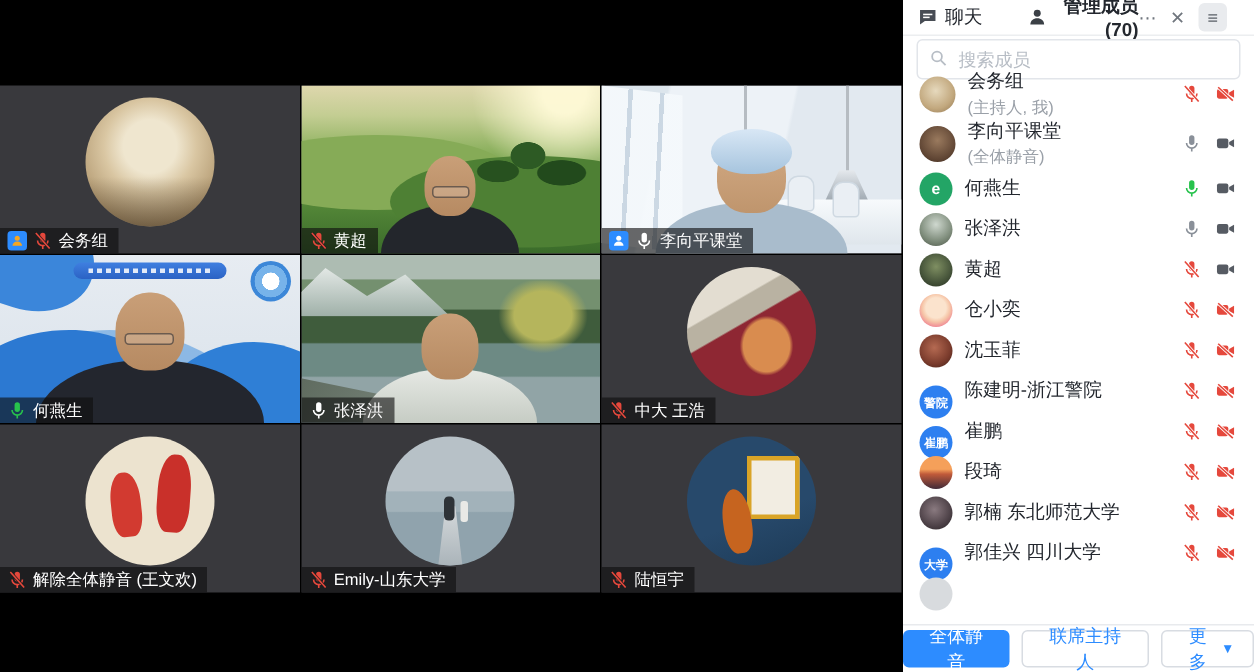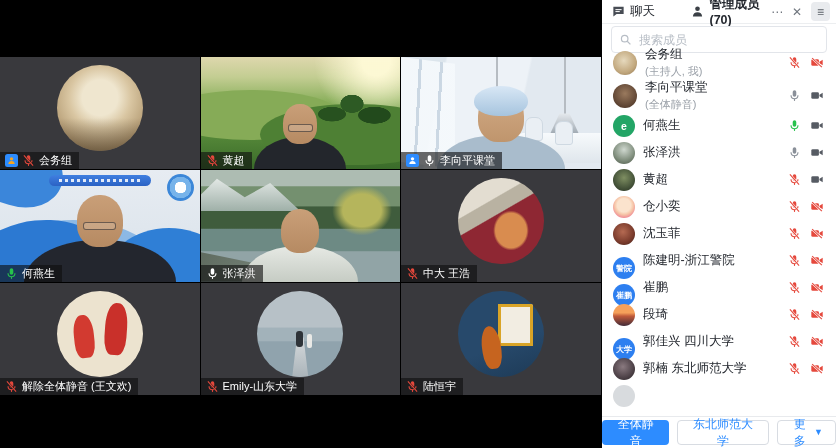--- a/index.html
+++ b/index.html
@@ -93,21 +93,21 @@
     background:#f2ede2;border:3px solid #d9a427;}
   .big-painting::after{content:"";position:absolute;left:28%;bottom:9%;width:22%;height:50%;
     background:#c6641f;border-radius:50% 50% 40% 40%;transform:rotate(-8deg);}
   
   .tile-label{position:absolute;left:0;bottom:0;height:17px;display:flex;align-items:center;gap:4px;
     padding:0 7px 0 5px;background:rgba(15,15,15,.62);color:#fff;font-size:11px;white-space:nowrap;z-index:4;}
   .badge{width:13px;height:13px;border-radius:2.5px;background:#2d8cff;display:flex;align-items:center;justify-content:center;flex:none;}
   .tl-icon{display:flex;align-items:center;flex:none;}
   
   .panel{position:absolute;left:602px;top:0;width:234px;height:448px;background:#fff;}
-  .panel-header{height:23px;display:flex;align-items:center;border-bottom:1px solid #eceef0;padding:0 6px 0 10px;}
+  .panel-header{height:23px;display:flex;align-items:center;border-bottom:1px solid #eceef0;padding:0 18px 0 10px;text-align:right;}
   .tab{display:flex;align-items:center;gap:5px;font-size:12.5px;color:#23272e;flex:1;min-width:0;cursor:pointer;}
   .tab .t-icon{display:flex;align-items:center;}
   .tab-members{font-weight:700;}
   .header-actions{display:flex;align-items:center;gap:9px;color:#70767e;font-size:12px;}
   .header-actions .ha{cursor:pointer;line-height:1;}
   .layout-box{width:19px;height:19px;background:#e9ebee;border-radius:4px;display:flex;align-items:center;justify-content:center;color:#5b6168;font-size:12px;}
   .search-wrap{position:absolute;top:26px;left:9px;right:9px;height:27px;}
   .search-wrap input{width:100%;height:100%;box-sizing:border-box;border:1px solid #e2e5ea;border-radius:4px;
     padding:0 8px 0 27px;font-size:12px;color:#333;outline:none;font-family:inherit;background:#fff;}
   .search-wrap input::placeholder{color:#b7bdc5;}
@@ -625,23 +625,23 @@
     <div class="m-ctrl m-cam">
           <svg viewBox="0 0 24 24" width="14" height="13">
             <rect x="1.5" y="6" width="14" height="12" rx="2.5" fill="#e5483c"></rect>
             <path d="M16.5 10.5L22.5 7v10l-6-3.5z" fill="#e5483c"></path>
             <line x1="3" y1="4" x2="21" y2="20.5" stroke="#ffffff" stroke-width="4"></line>
             <line x1="3" y1="4" x2="21" y2="20.5" stroke="#e5483c" stroke-width="2"></line>
           </svg>
         </div>
   </div>
       <div class="m-row">
-    <div class="avatar small-cjk" style="background: rgb(45, 127, 240);">大学</div>
-    <div class="m-texts">
-      <div class="m-name">郭佳兴 四川大学</div>
+    <div class="avatar av-photo-dark"></div>
+    <div class="m-texts">
+      <div class="m-name">郭楠  东北师范大学</div>
 
     </div>
     <div class="m-ctrl m-mic">
           <svg viewBox="0 0 24 24" width="13" height="13">
             <g fill="#e5483c" stroke="#e5483c">
               <rect x="8.7" y="2.2" width="6.6" height="12" rx="3.3" stroke="none"></rect>
               <path d="M5.6 11.6a6.4 6.4 0 0 0 12.8 0" fill="none" stroke-width="2"></path>
               <path d="M12 18.2V22" fill="none" stroke-width="2"></path>
             </g>
             <line x1="3.5" y1="2.5" x2="20.5" y2="21.5" stroke="#ffffff" stroke-width="4"></line>
@@ -651,23 +651,23 @@
     <div class="m-ctrl m-cam">
           <svg viewBox="0 0 24 24" width="14" height="13">
             <rect x="1.5" y="6" width="14" height="12" rx="2.5" fill="#e5483c"></rect>
             <path d="M16.5 10.5L22.5 7v10l-6-3.5z" fill="#e5483c"></path>
             <line x1="3" y1="4" x2="21" y2="20.5" stroke="#ffffff" stroke-width="4"></line>
             <line x1="3" y1="4" x2="21" y2="20.5" stroke="#e5483c" stroke-width="2"></line>
           </svg>
         </div>
   </div>
       <div class="m-row">
-    <div class="avatar av-photo-dark"></div>
-    <div class="m-texts">
-      <div class="m-name">郭楠  东北师范大学</div>
+    <div class="avatar small-cjk" style="background: rgb(45, 127, 240);">大学</div>
+    <div class="m-texts">
+      <div class="m-name">郭佳兴 四川大学</div>
 
     </div>
     <div class="m-ctrl m-mic">
           <svg viewBox="0 0 24 24" width="13" height="13">
             <g fill="#e5483c" stroke="#e5483c">
               <rect x="8.7" y="2.2" width="6.6" height="12" rx="3.3" stroke="none"></rect>
               <path d="M5.6 11.6a6.4 6.4 0 0 0 12.8 0" fill="none" stroke-width="2"></path>
               <path d="M12 18.2V22" fill="none" stroke-width="2"></path>
             </g>
             <line x1="3.5" y1="2.5" x2="20.5" y2="21.5" stroke="#ffffff" stroke-width="4"></line>
@@ -683,19 +683,19 @@
           </svg>
         </div>
   </div>
       <div class="m-row">
         <div class="avatar" style="background:#d8dbde;"></div>
       </div>
     </div>
 
   <div class="panel-footer">
     <button class="btn primary">全体静音</button>
-    <button class="btn ghost">东北师范大学</button>
+    <button class="btn ghost">联席主持人</button>
     <button class="btn ghost">
       <span>更多</span>
       <span class="caret">▼</span>
     </button>
   </div>
 </div>
 
 </body></html>

